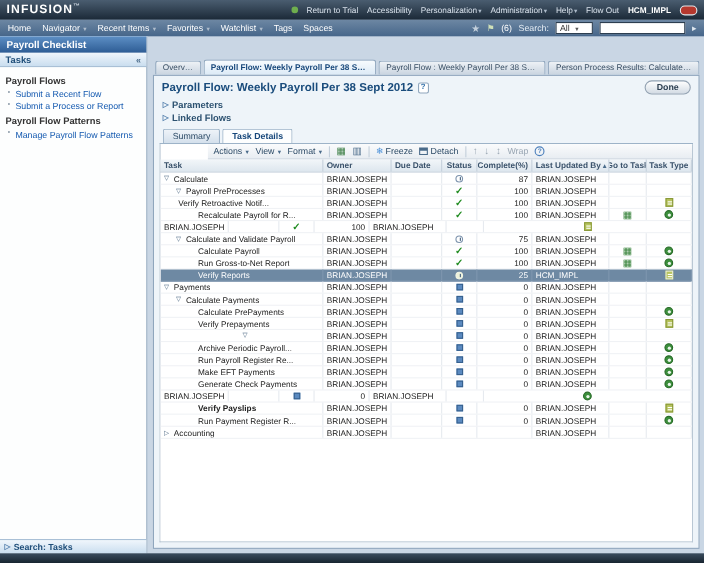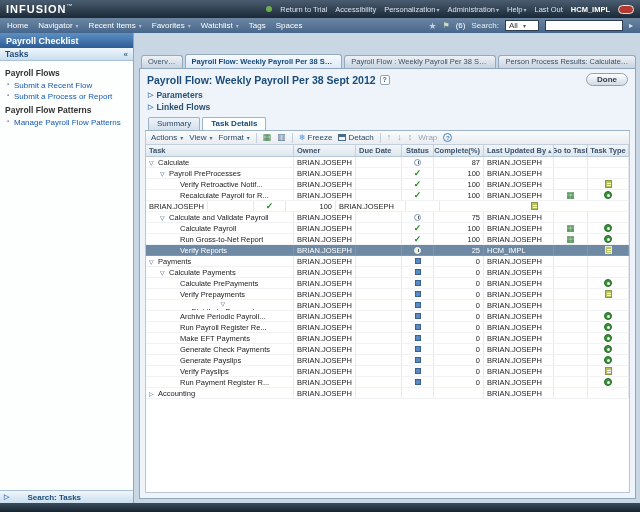--- a/index.html
+++ b/index.html
@@ -37,42 +37,42 @@
 
   
   .sidebar { width:134px; flex:0 0 auto; display:flex; flex-direction:column; background:#fdfefe; border-right:1px solid #8fa6bd; }
   .sidebar-title { height:15px; background:linear-gradient(#5d8fc5,#2d5c94); color:#fff; font-weight:bold; font-size:9px; display:flex; align-items:center; padding:0 6px; flex:0 0 auto; }
   .tasks-header { height:13px; background:linear-gradient(#f0f6fc,#cadeef); border-bottom:1px solid #a9c0d6; color:#1f4e79; font-weight:bold; font-size:8.5px; display:flex; align-items:center; padding:0 5px; flex:0 0 auto;text-align:center; }
   .collapse-pane { margin-left:auto; color:#4a6b8a; font-size:8px; cursor:pointer; }
   .sidebar-body { flex:1; padding:4px 5px; min-height:0; }
   .group-label { font-weight:bold; color:#333; margin:3px 0 2px; font-size:8.5px; }
   .sidebar-link { color:#155ab0; font-size:8px; padding:1px 0 1px 9px; position:relative; cursor:pointer; white-space:nowrap; }
   .sidebar-link::before { content:"▪"; position:absolute; left:2px; top:1px; font-size:6px; color:#7a8a9a; }
-  .sidebar-footer { height:13px; background:linear-gradient(#f0f6fc,#cadeef); border-top:1px solid #a9c0d6; color:#1f4e79; font-weight:bold; font-size:8px; display:flex; align-items:center; gap:18px; padding:0 4px; flex:0 0 auto; }
+  .sidebar-footer { height:13px; background:linear-gradient(#f0f6fc,#cadeef); border-top:1px solid #a9c0d6; color:#1f4e79; font-weight:bold; font-size:8px; display:flex; align-items:center; gap:3px; padding:0 4px; flex:0 0 auto; }
   .toggle-arrow { color:#4f7cab; font-size:7px; }
 
   
   .main { flex:1; display:flex; flex-direction:column; min-width:0; padding:20px 4px 4px 5px; }
   .tabstrip { display:flex; align-items:flex-end; height:15px; gap:2px; padding-left:2px; overflow:hidden; flex:0 0 auto; }
   .tab { font-size:7.5px; height:13px; line-height:12px; padding:0 6px; background:linear-gradient(#eef2f6,#c9d4e0); border:1px solid #93a9bf; border-bottom:0; border-radius:3px 3px 0 0; color:#3a4f64; max-width:160px; overflow:hidden; text-overflow:ellipsis; white-space:nowrap; cursor:pointer; }
   .tab.active { background:linear-gradient(#f7fbfe,#dceaf6); color:#17477a; font-weight:bold; height:14px; line-height:13px; }
 
   .main-panel { flex:1; border:1px solid #8fa6bd; background:#eef4f9; display:flex; flex-direction:column; min-height:0; }
   .titlebar { display:flex; align-items:center; gap:4px; padding:4px 7px 2px; flex:0 0 auto; }
   .page-title { font-size:10.5px; font-weight:bold; color:#1a4c7c; white-space:nowrap; }
   .help-box { width:10px; height:10px; border:1px solid #8fa6bd; border-radius:2px; background:#fff; color:#2d6da8; font-size:7px; font-weight:bold; display:flex; align-items:center; justify-content:center; cursor:pointer; }
   .done-btn { margin-left:auto; font-size:8px; font-weight:bold; color:#2c3e50; background:linear-gradient(#fefefe,#d3dbe4); border:1px solid #93a2b2; border-radius:8px; padding:1px 10px; cursor:pointer; }
   .toggle-row { padding:2px 8px 0; font-size:8.5px; font-weight:bold; color:#2c5170; display:flex; align-items:center; gap:3px; flex:0 0 auto; cursor:pointer; }
 
   .subtab-row { display:flex; align-items:flex-end; margin:4px 5px 0; padding-left:3px; border-bottom:1px solid #9db3c8; height:15px; flex:0 0 auto; }
   .subtab { font-size:8px; height:13px; line-height:12px; padding:0 8px; border:1px solid #9db3c8; border-bottom:0; border-radius:2px 2px 0 0; background:linear-gradient(#eef3f8,#d4e0ec); color:#2c4a66; margin-right:2px; cursor:pointer; }
   .subtab.active { background:#fdfefe; font-weight:bold; color:#17477a; }
 
   .grid-box { flex:1; margin:0 5px 5px; border:1px solid #b9c7d4; border-top:0; background:#fff; display:flex; flex-direction:column; min-height:0; }
-  .toolbar { display:flex; align-items:center; gap:6px; padding:2px 5px; background:linear-gradient(#fafbfc,#e8edf2); border-bottom:1px solid #c3cfdb; font-size:8px; color:#2c4a66; height:14px; flex:0 0 auto; }
+  .toolbar { display:flex; align-items:center; gap:6px; padding:2px 5px; background:linear-gradient(#fafbfc,#e8edf2); border-bottom:1px solid #c3cfdb; font-size:8px; color:#2c4a66; height:14px; flex:0 0 auto;margin-left:43px; }
   .tb-menu { display:flex; align-items:center; gap:2px; cursor:pointer; white-space:nowrap; }
   .tb-sep { width:1px; height:10px; background:#c3cfdb; }
   .tb-icon { font-size:9px; line-height:9px; cursor:pointer; }
   .export-glyph { color:#3a7d44; }
   .filter-glyph { color:#4a6b8a; }
   .freeze-glyph { color:#4a90d9; font-size:8px; }
   .detach-glyph { display:inline-block; width:8px; height:7px; border:1px solid #4a6b8a; border-top:3px solid #4a6b8a; }
   .tb-disabled { color:#98a5b2; cursor:default; }
   .info-circle { width:9px; height:9px; border-radius:50%; border:1px solid #4a7ebb; color:#4a7ebb; font-size:6px; font-weight:bold; display:flex; align-items:center; justify-content:center; }
 
@@ -121,21 +121,21 @@
 
   <div class="topbar">
     <span class="logo"><span>INFUSION</span><span class="logo-mark">™</span></span>
     <div class="topbar-right">
       <span class="green-dot"></span>
       <span class="lnk">Return to Trial</span>
       <span class="lnk">Accessibility</span>
       <span class="lnk"><span>Personalization</span><span class="caret">▾</span></span>
       <span class="lnk"><span>Administration</span><span class="caret">▾</span></span>
       <span class="lnk"><span>Help</span><span class="caret">▾</span></span>
-      <span class="lnk">Last Out</span>
+      <span class="lnk">Flow Out</span>
       <span class="user-name">HCM_IMPL</span>
       <span class="oracle-mark"></span>
     </div>
   </div>
 
   <div class="menubar">
     <span class="m-item">Home</span>
     <span class="m-item">
         <span>Navigator</span>
         <span class="caret">▾</span>
@@ -293,21 +293,21 @@
     <div class="cell c-due"></div>
     <div class="cell c-status">
                   <span class="check-icon"></span>
                 </div>
     <div class="cell c-complete">100</div>
     <div class="cell c-updated">BRIAN.JOSEPH</div>
     <div class="cell c-goto"></div>
     <div class="cell c-type"></div>
   </div>
               <div class="trow">
-    <div class="cell c-task" style="padding-left: 25px;">
+    <div class="cell c-task" style="padding-left: 7px;">
       <span class="twisty"></span>
       <span class="task-label">Verify Retroactive Notif...</span>
     </div>
     <div class="cell c-owner">BRIAN.JOSEPH</div>
     <div class="cell c-due"></div>
     <div class="cell c-status">
                   <span class="check-icon"></span>
                 </div>
     <div class="cell c-complete">100</div>
     <div class="cell c-updated">BRIAN.JOSEPH</div>
@@ -559,38 +559,34 @@
                   <span class="not-started-icon"></span>
                 </div>
     <div class="cell c-complete">0</div>
     <div class="cell c-updated">BRIAN.JOSEPH</div>
     <div class="cell c-goto"></div>
     <div class="cell c-type">
                   <span class="gear-icon"></span>
                 </div>
   </div>
               <div class="trow">
-    <div class="cell c-task" style="padding-left: 25px;">
-      <span class="twisty"></span>
-      <span class="task-label">Generate Payslips</span>
-    </div>
-    <div class="cell c-owner">BRIAN.JOSEPH</div>
-    <div class="cell c-due"></div>
-    <div class="cell c-status">
-                  <span class="not-started-icon"></span>
-                </div>
-    <div class="cell c-complete">0</div>
-    <div class="cell c-updated">BRIAN.JOSEPH</div>
-    <div class="cell c-goto"></div>
-    <div class="cell c-type">
-                  <span class="gear-icon"></span>
-                </div>
-  </div>
-              <div class="trow">
-    <div class="cell c-task" style="padding-left: 25px;">
+    <div class="cell c-owner">BRIAN.JOSEPH</div>
+    <div class="cell c-due"></div>
+    <div class="cell c-status">
+                  <span class="not-started-icon"></span>
+                </div>
+    <div class="cell c-complete">0</div>
+    <div class="cell c-updated">BRIAN.JOSEPH</div>
+    <div class="cell c-goto"></div>
+    <div class="cell c-type">
+                  <span class="gear-icon"></span>
+                </div>
+  </div>
+              <div class="trow">
+    <div class="cell c-task" style="padding-left: 25px; font-weight: bold;">
       <span class="twisty"></span>
       <span class="task-label">Verify Payslips</span>
     </div>
     <div class="cell c-owner">BRIAN.JOSEPH</div>
     <div class="cell c-due"></div>
     <div class="cell c-status">
                   <span class="not-started-icon"></span>
                 </div>
     <div class="cell c-complete">0</div>
     <div class="cell c-updated">BRIAN.JOSEPH</div>

